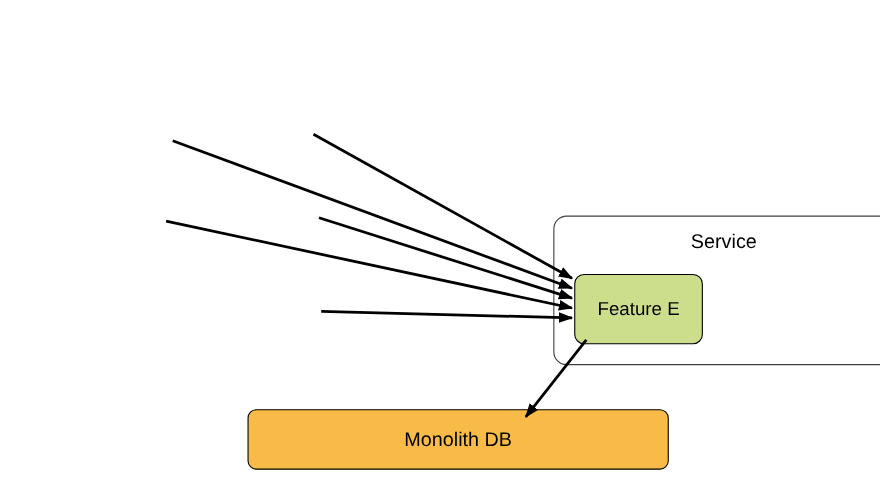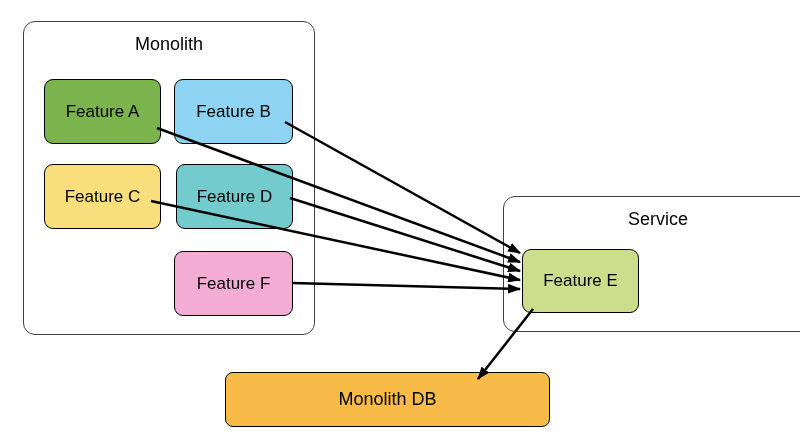--- a/index.html
+++ b/index.html
@@ -37,21 +37,21 @@
     display: flex;
     align-items: center;
     justify-content: center;
     font-size: 17px;
     color: #000000;
   }
   .db-box {
     position: absolute;
     left: 225px;
     top: 372px;
-    width: 325px;
+    width: 383px;
     height: 55px;
     border: 1.7px solid #000000;
     border-radius: 8px;
     box-sizing: border-box;
     display: flex;
     align-items: center;
     justify-content: center;
     font-size: 18px;
     color: #000000;
   }
@@ -78,28 +78,20 @@
   .edge-layer line {
     stroke: #000000;
     stroke-width: 2.5;
   }
 </style>
 </head>
 <body>
 
 <div class="canvas">
 
-  <div class="container-box monolith">
-    <div class="container-title">Monolith</div>
-    <div class="feature-box feature-a" style="background-color: rgb(123, 180, 77);">Feature A</div>
-    <div class="feature-box feature-b" style="background-color: rgb(142, 211, 241);">Feature B</div>
-    <div class="feature-box feature-c" style="background-color: rgb(248, 223, 123);">Feature C</div>
-    <div class="feature-box feature-d" style="background-color: rgb(115, 203, 205);">Feature D</div>
-    <div class="feature-box feature-f" style="background-color: rgb(243, 173, 213);">Feature F</div>
-  </div>
 
   <div class="container-box service">
     <div class="container-title">Service</div>
     <div class="feature-box feature-e" style="background-color: rgb(204, 221, 140);">Feature E</div>
   </div>
 
   <div class="db-box" style="background-color: rgb(248, 187, 71);">Monolith DB</div>
 
   <svg class="edge-layer" viewBox="0 0 800 443" xmlns="http://www.w3.org/2000/svg">
     <defs>

